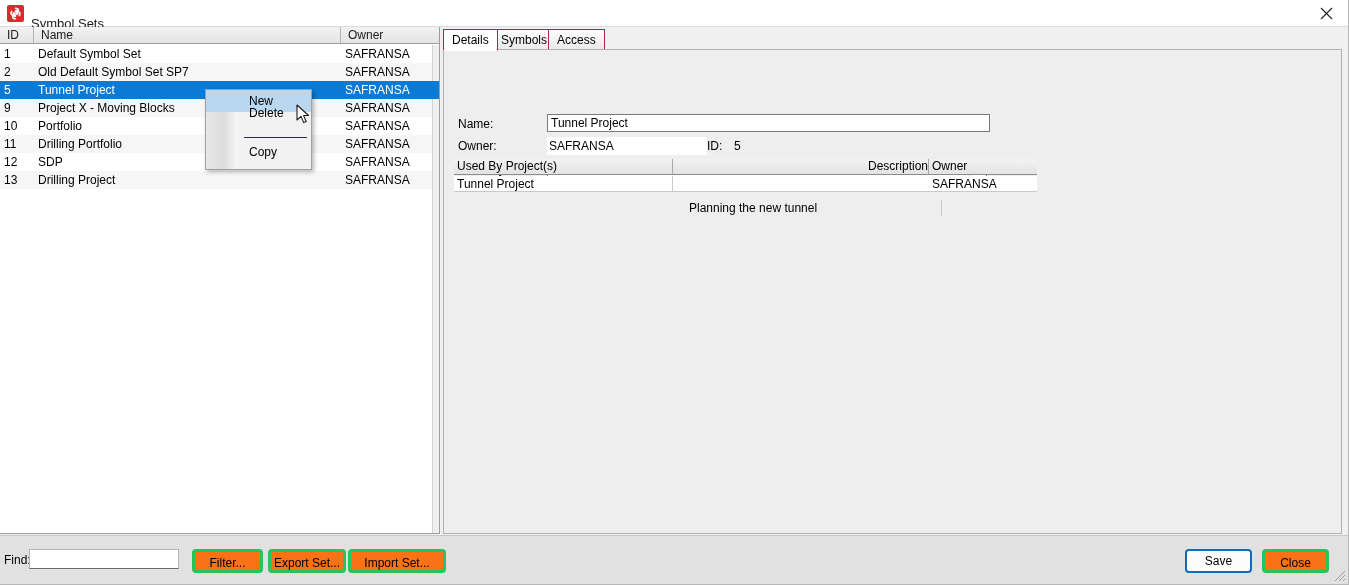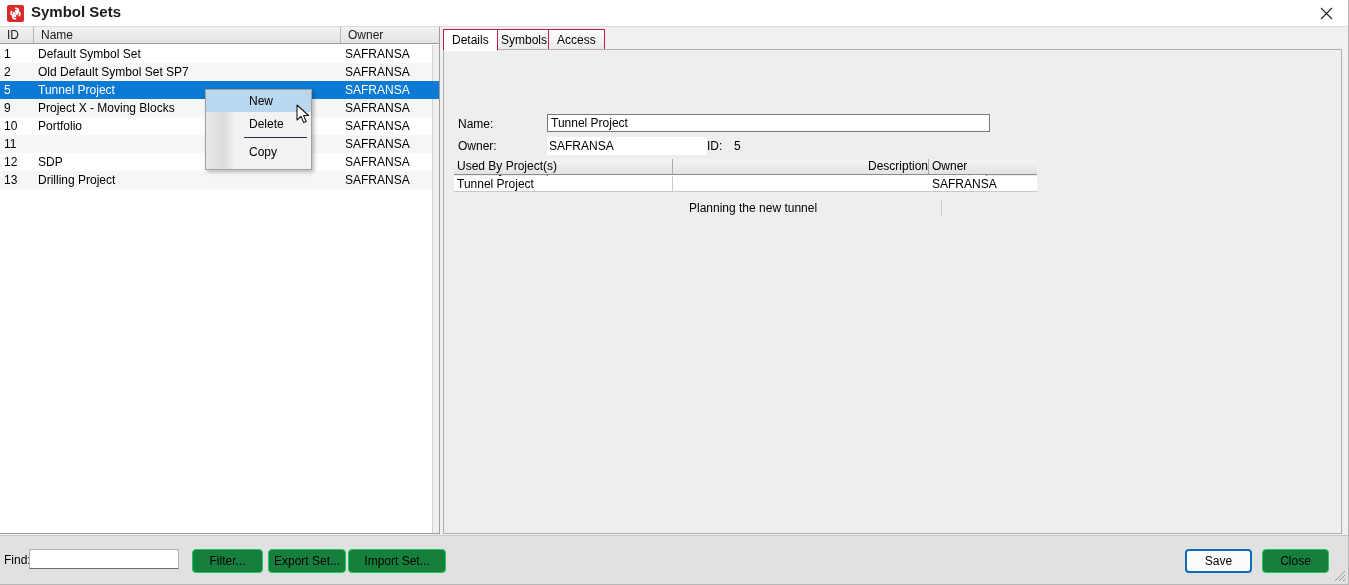--- a/index.html
+++ b/index.html
@@ -31,25 +31,24 @@
     border-bottom: 1px solid #dcdcdc;
   }
   #app-icon {
     position: absolute; left: 7px; top: 5px;
     width: 17px; height: 17px;
     background: #d92b2b;
     border-radius: 2px;
   }
   #app-icon svg { display: block; }
   #title-text {
-    position: absolute; left: 31px; top: 3px;
-    font-size: 15px; color: #1b1b1b;
+    position: absolute; left: 31px; top: 15px;
+    font-size: 13px; color: #1b1b1b;
     line-height: 17px;
     white-space: nowrap;
-    font-weight: bold;
   }
   #close-btn {
     position: absolute; right: 0px; top: 0px;
     width: 45px; height: 27px;
     display: flex; align-items: center; justify-content: center;
     cursor: default;
   }
   #close-btn svg { display: block; }
 
   
@@ -264,22 +263,22 @@
     width: 150px; height: 20px;
     background: #ffffff;
     border: 1px solid #b4b4b4;
     border-bottom: 1px solid #6b6b6b;
     font-size: 12px; padding: 0 3px;
     color: #000;
   }
   .btn {
     position: absolute;
     height: 24px;
-    background: #15803d;
-    border: 1px solid #22c55e;
+    background: #f97316;
+    border: 3px solid #22c55e;
     border-radius: 4px;
     font-size: 12px;
     line-height: 22px;
     text-align: center;
     color: #000;
     white-space: nowrap;
     cursor: default;
   }
   #btn-filter  { left: 192px; top: 549px; width: 71px; }
   #btn-export  { left: 268px; top: 549px; width: 78px; }
@@ -315,21 +314,21 @@
     font-size: 12px;
     padding-left: 43px;
     color: #000;
     white-space: nowrap;
     cursor: default;
   }
   .ctx-item.hl {
     background: #b9d7ef;
   }
   #ctx-new    { top: 0px; }
-  #ctx-delete { top: 23px; }
+  #ctx-delete { top: 12px; }
   #ctx-copy   { top: 51px; }
   #ctx-sep {
     position: absolute; left: 38px; top: 47px;
     width: 63px; height: 1px;
     background: #2b2b4a;
   }
 
   
   #cursor {
     position: absolute; left: 296px; top: 104px;
@@ -387,20 +386,21 @@
           <div class="cell c-name">Project X - Moving Blocks</div>
           <div class="cell c-owner">SAFRANSA</div>
         </div>
         <div class="row">
           <div class="cell c-id">10</div>
           <div class="cell c-name">Portfolio</div>
           <div class="cell c-owner">SAFRANSA</div>
         </div>
         <div class="row alt">
           <div class="cell c-id">11</div>
+          <div class="cell c-name">Drilling Portfolio</div>
           <div class="cell c-owner">SAFRANSA</div>
         </div>
         <div class="row">
           <div class="cell c-id">12</div>
           <div class="cell c-name">SDP</div>
           <div class="cell c-owner">SAFRANSA</div>
         </div>
         <div class="row alt">
           <div class="cell c-id">13</div>
           <div class="cell c-name">Drilling Project</div>

